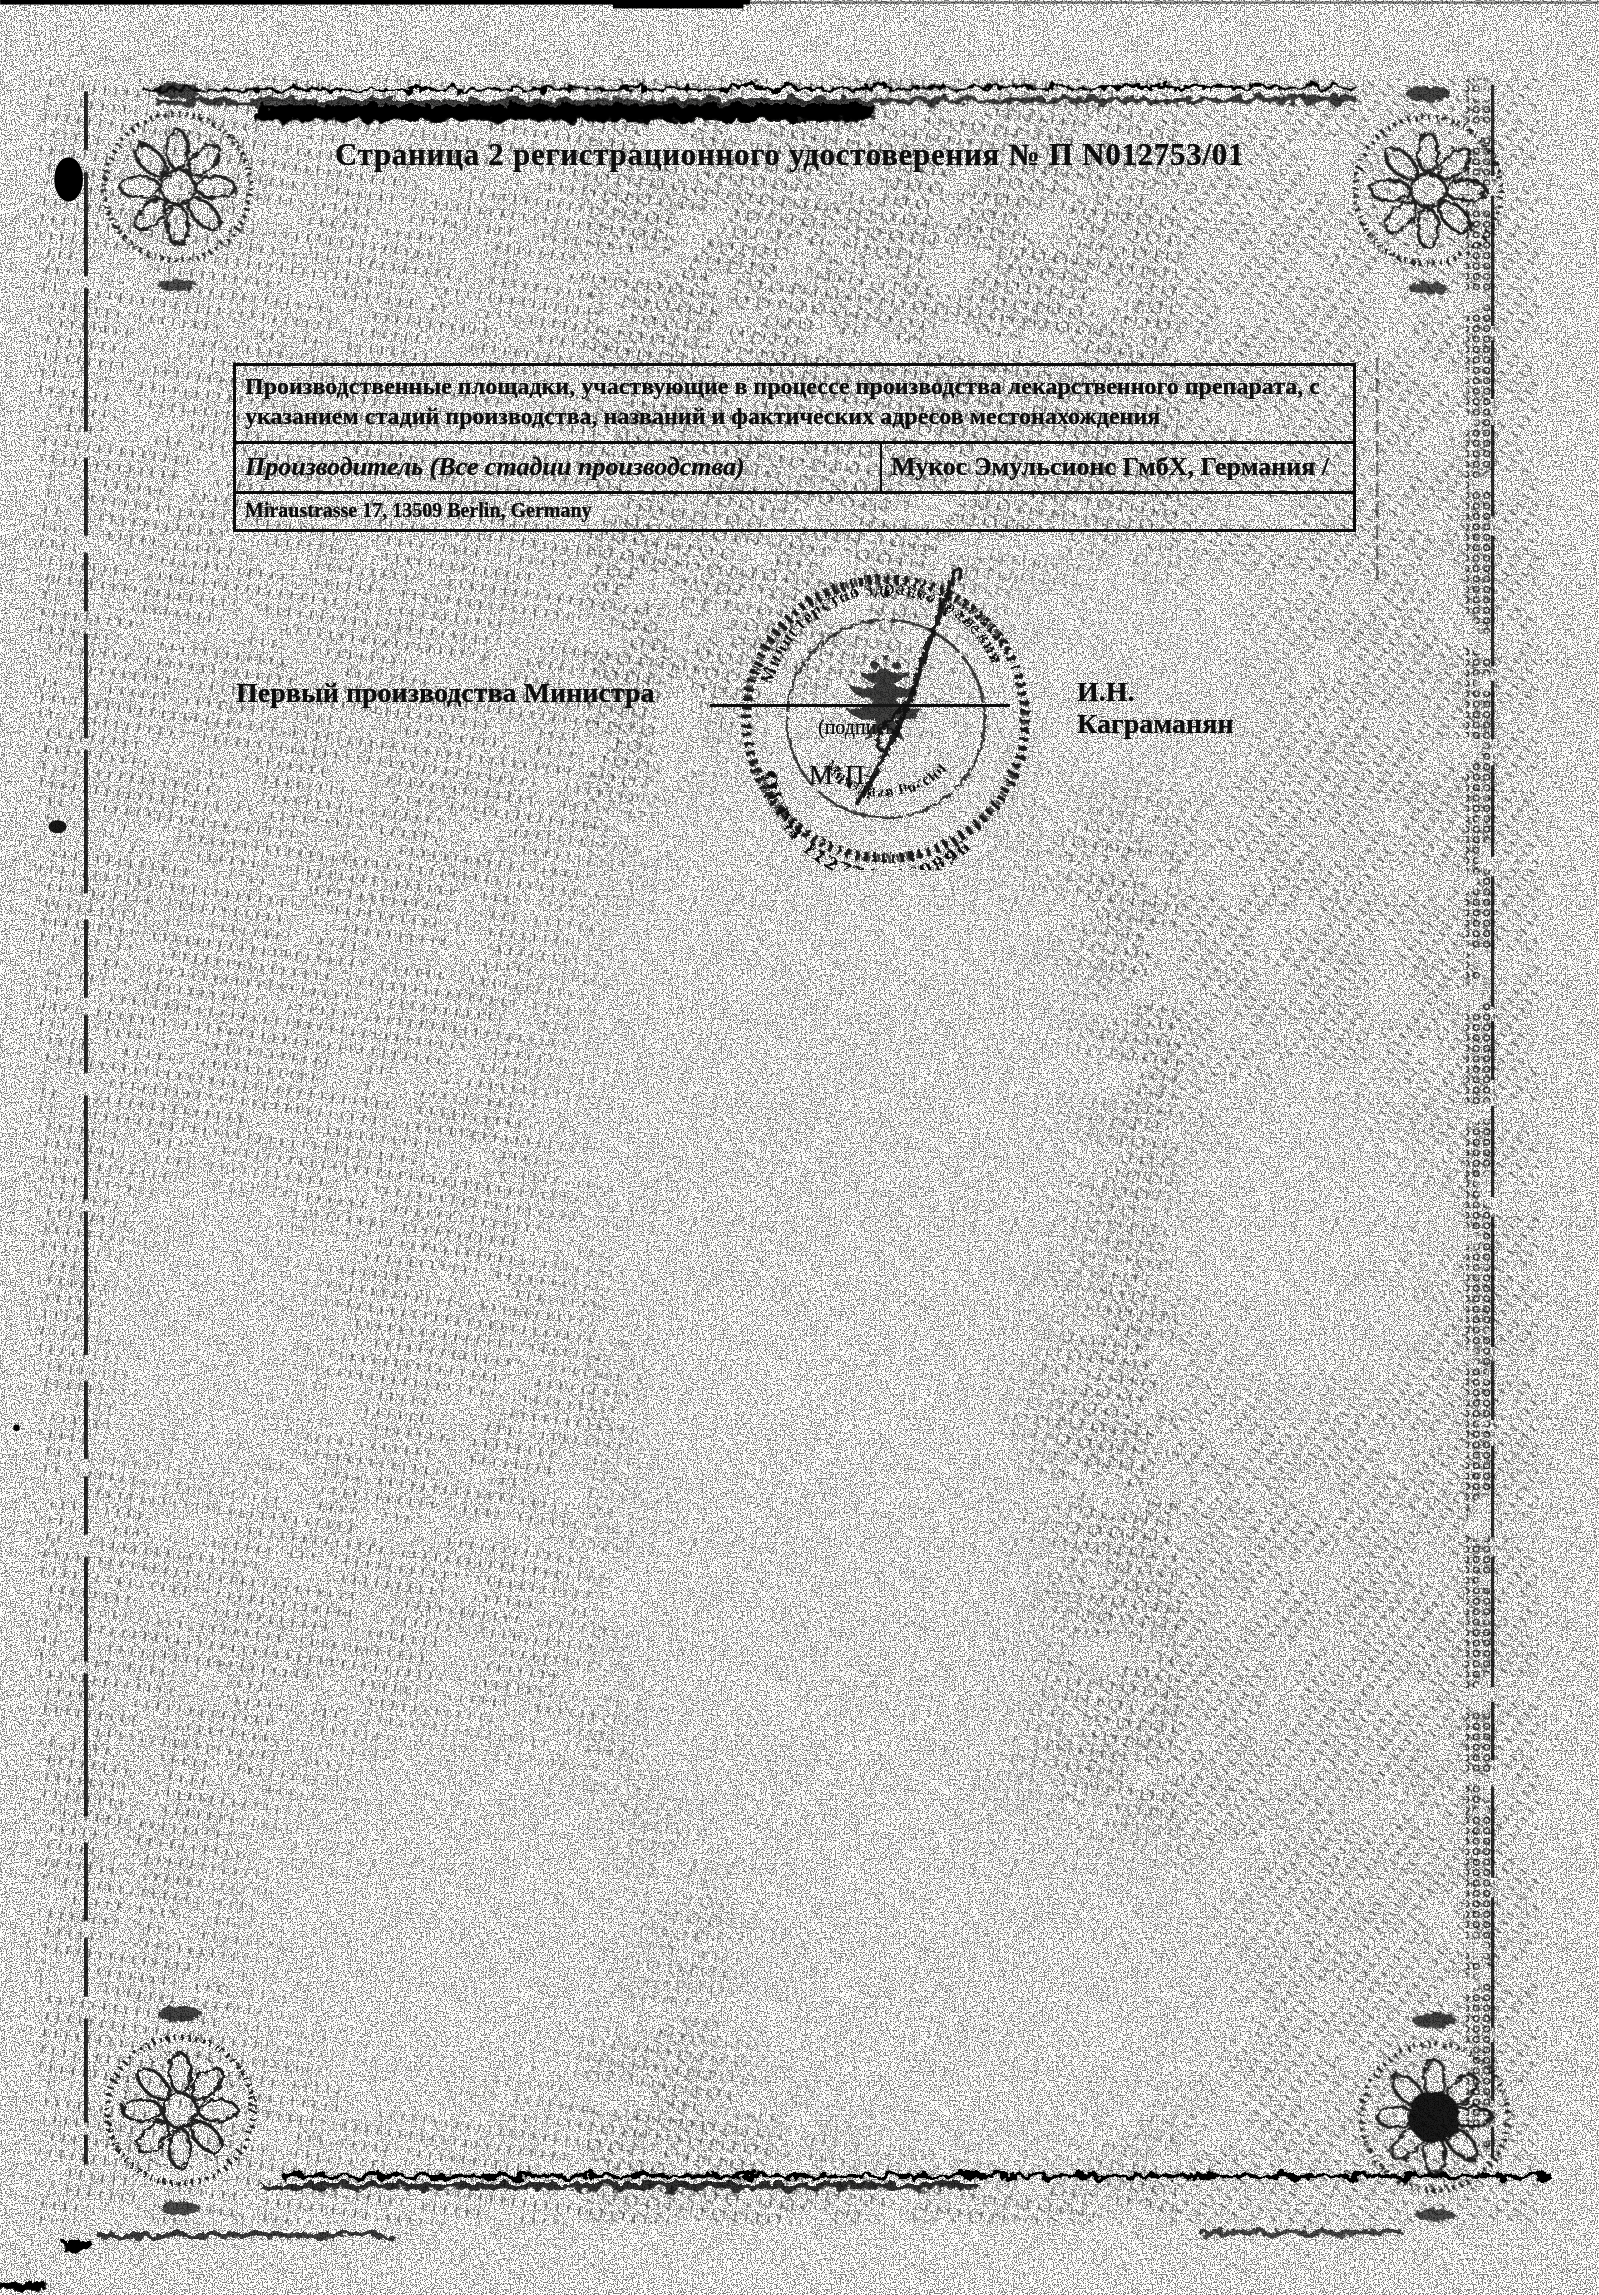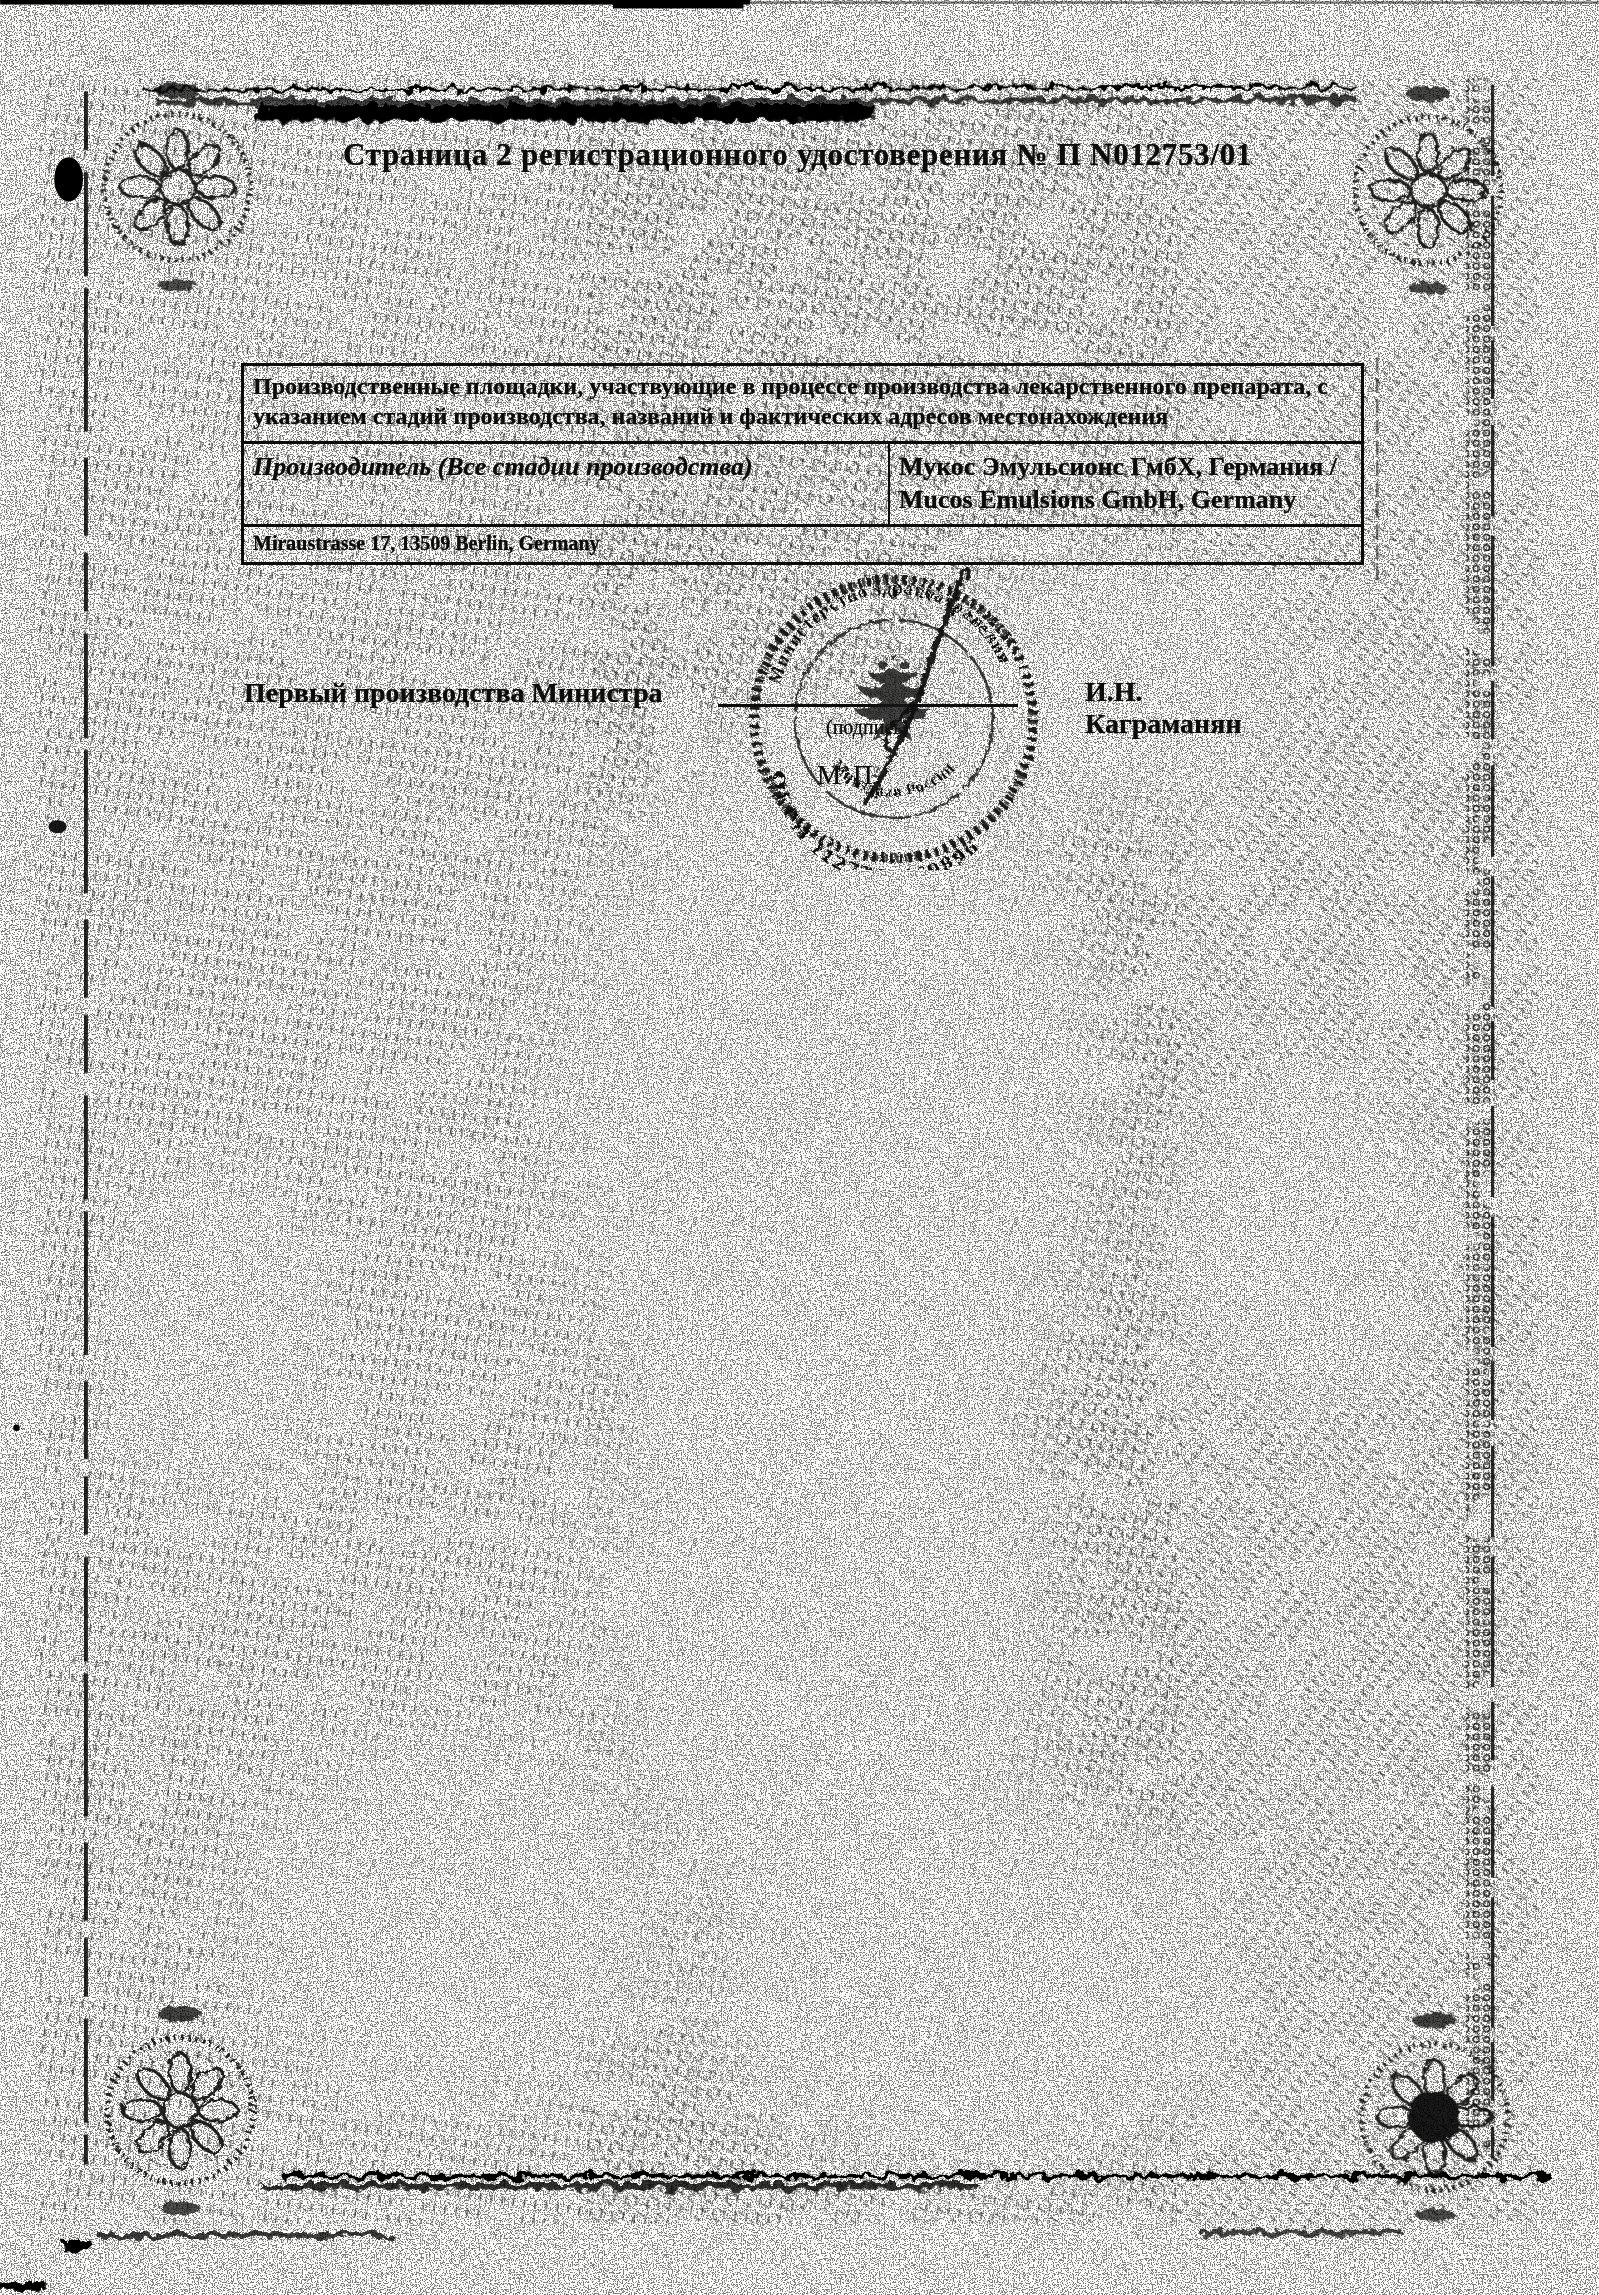--- a/index.html
+++ b/index.html
@@ -3,21 +3,21 @@
 <meta charset="utf-8">
 <style>
   html,body{margin:0;padding:0;background:#fdfdfc;}
   .page{
     position:relative; width:1599px; height:2295px;
     background:#fcfcfa; overflow:hidden;
     font-family:"Liberation Serif","DejaVu Serif",serif;
     color:#0d0d0d;
   }
   .bg-layer{position:absolute;left:0;top:0;width:1599px;height:2295px;z-index:0;}
-  .content{position:absolute;left:0;top:0;width:1271px;height:2295px;z-index:2;margin-left:8px;}
+  .content{position:absolute;left:0;top:0;width:1271px;height:2295px;z-index:2;}
   .scan-text{text-shadow:0 0 0.7px rgba(10,10,10,.75);}
 
   .page-title{
     position:absolute; left:98px; top:137px; width:1383px;
     text-align:center; font-size:31px; font-weight:700; letter-spacing:0.7px;
   }
 
   .doc-table{
     position:absolute; left:233px; top:363px; width:1123px;
     border:3.3px solid #0b0b0b; box-sizing:border-box; background:transparent;
@@ -373,21 +373,20 @@
   <div class="content">
 
     <div class="page-title scan-text">Страница 2 регистрационного удостоверения № П N012753/01</div>
 
     <div class="doc-table">
       <div class="t-header scan-text">Производственные площадки, участвующие в процессе производства лекарственного препарата, с указанием стадий производства, названий и фактических адресов местонахождения</div>
       <div class="t-row2">
         <div class="t-cell left scan-text">Производитель (Все стадии производства)</div>
         <div class="t-cell right">
           <div class="scan-text">Мукос Эмульсионс ГмбХ, Германия /</div>
-          <div class="scan-text">Mucos Emulsions GmbH, Germany</div>
         </div>
       </div>
       <div class="t-addr scan-text">Miraustrasse 17, 13509 Berlin, Germany</div>
     </div>
 
     <div class="sig-title scan-text">Первый производства Министра</div>
     <div class="sig-line"></div>
     <div class="sig-name scan-text">И.Н. Каграманян</div>
 
     <svg class="stamp-wrap" viewBox="0 0 465 465" xmlns="http://www.w3.org/2000/svg">

